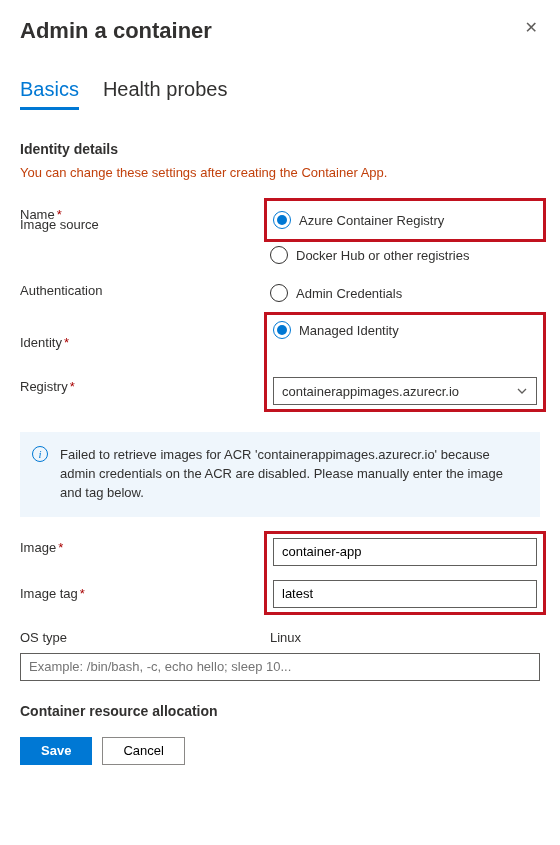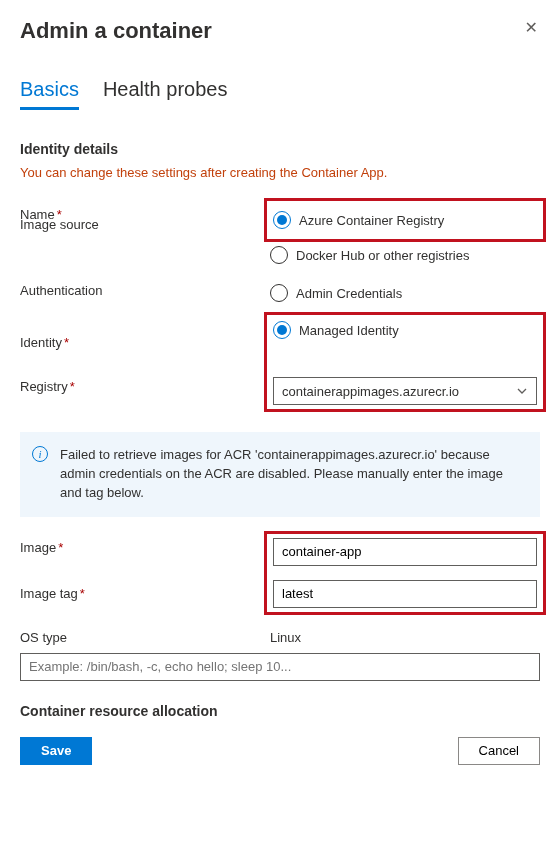--- a/index.html
+++ b/index.html
@@ -175,21 +175,20 @@
   }
   .section-title2 {
     font-size: 14px;
     font-weight: 600;
     margin-top: 22px;
   }
   .footer {
     margin-top: 18px;
     display: flex;
     gap: 10px;
-    justify-content: space-between;
   }
   .btn {
     height: 28px;
     padding: 0 20px;
     font-size: 13px;
     font-family: inherit;
     cursor: pointer;
     border: 1px solid #8a8886;
     background: #fff;
   }

